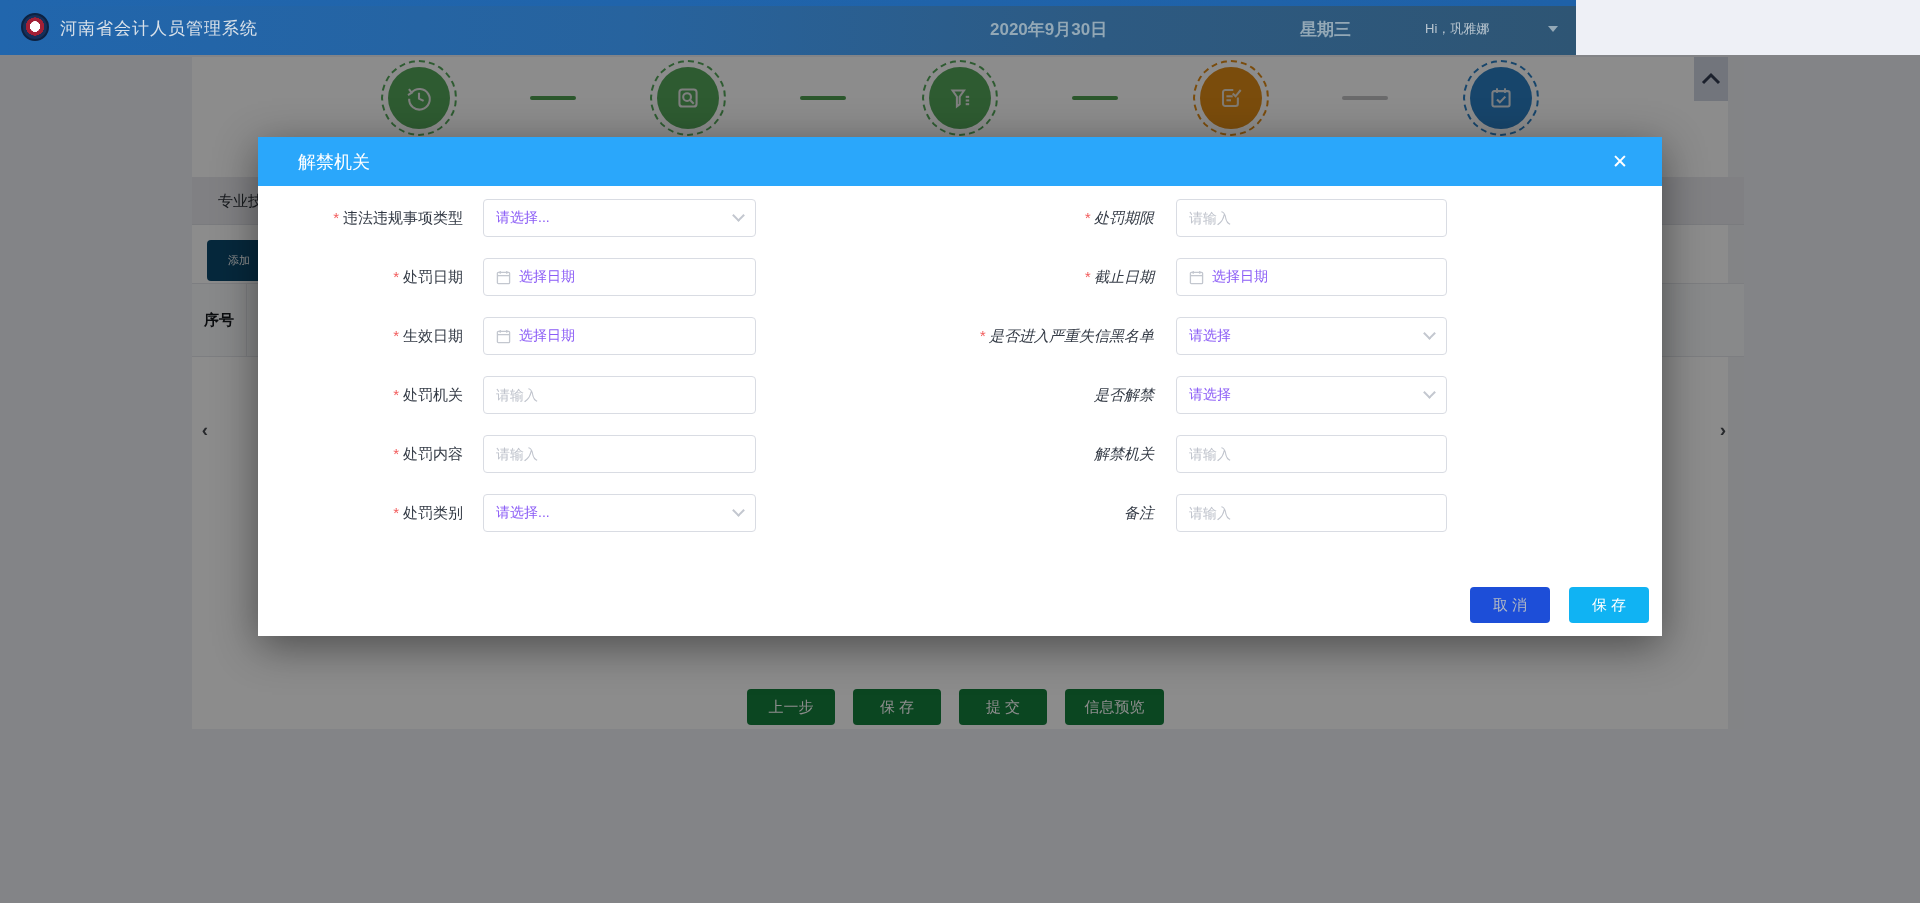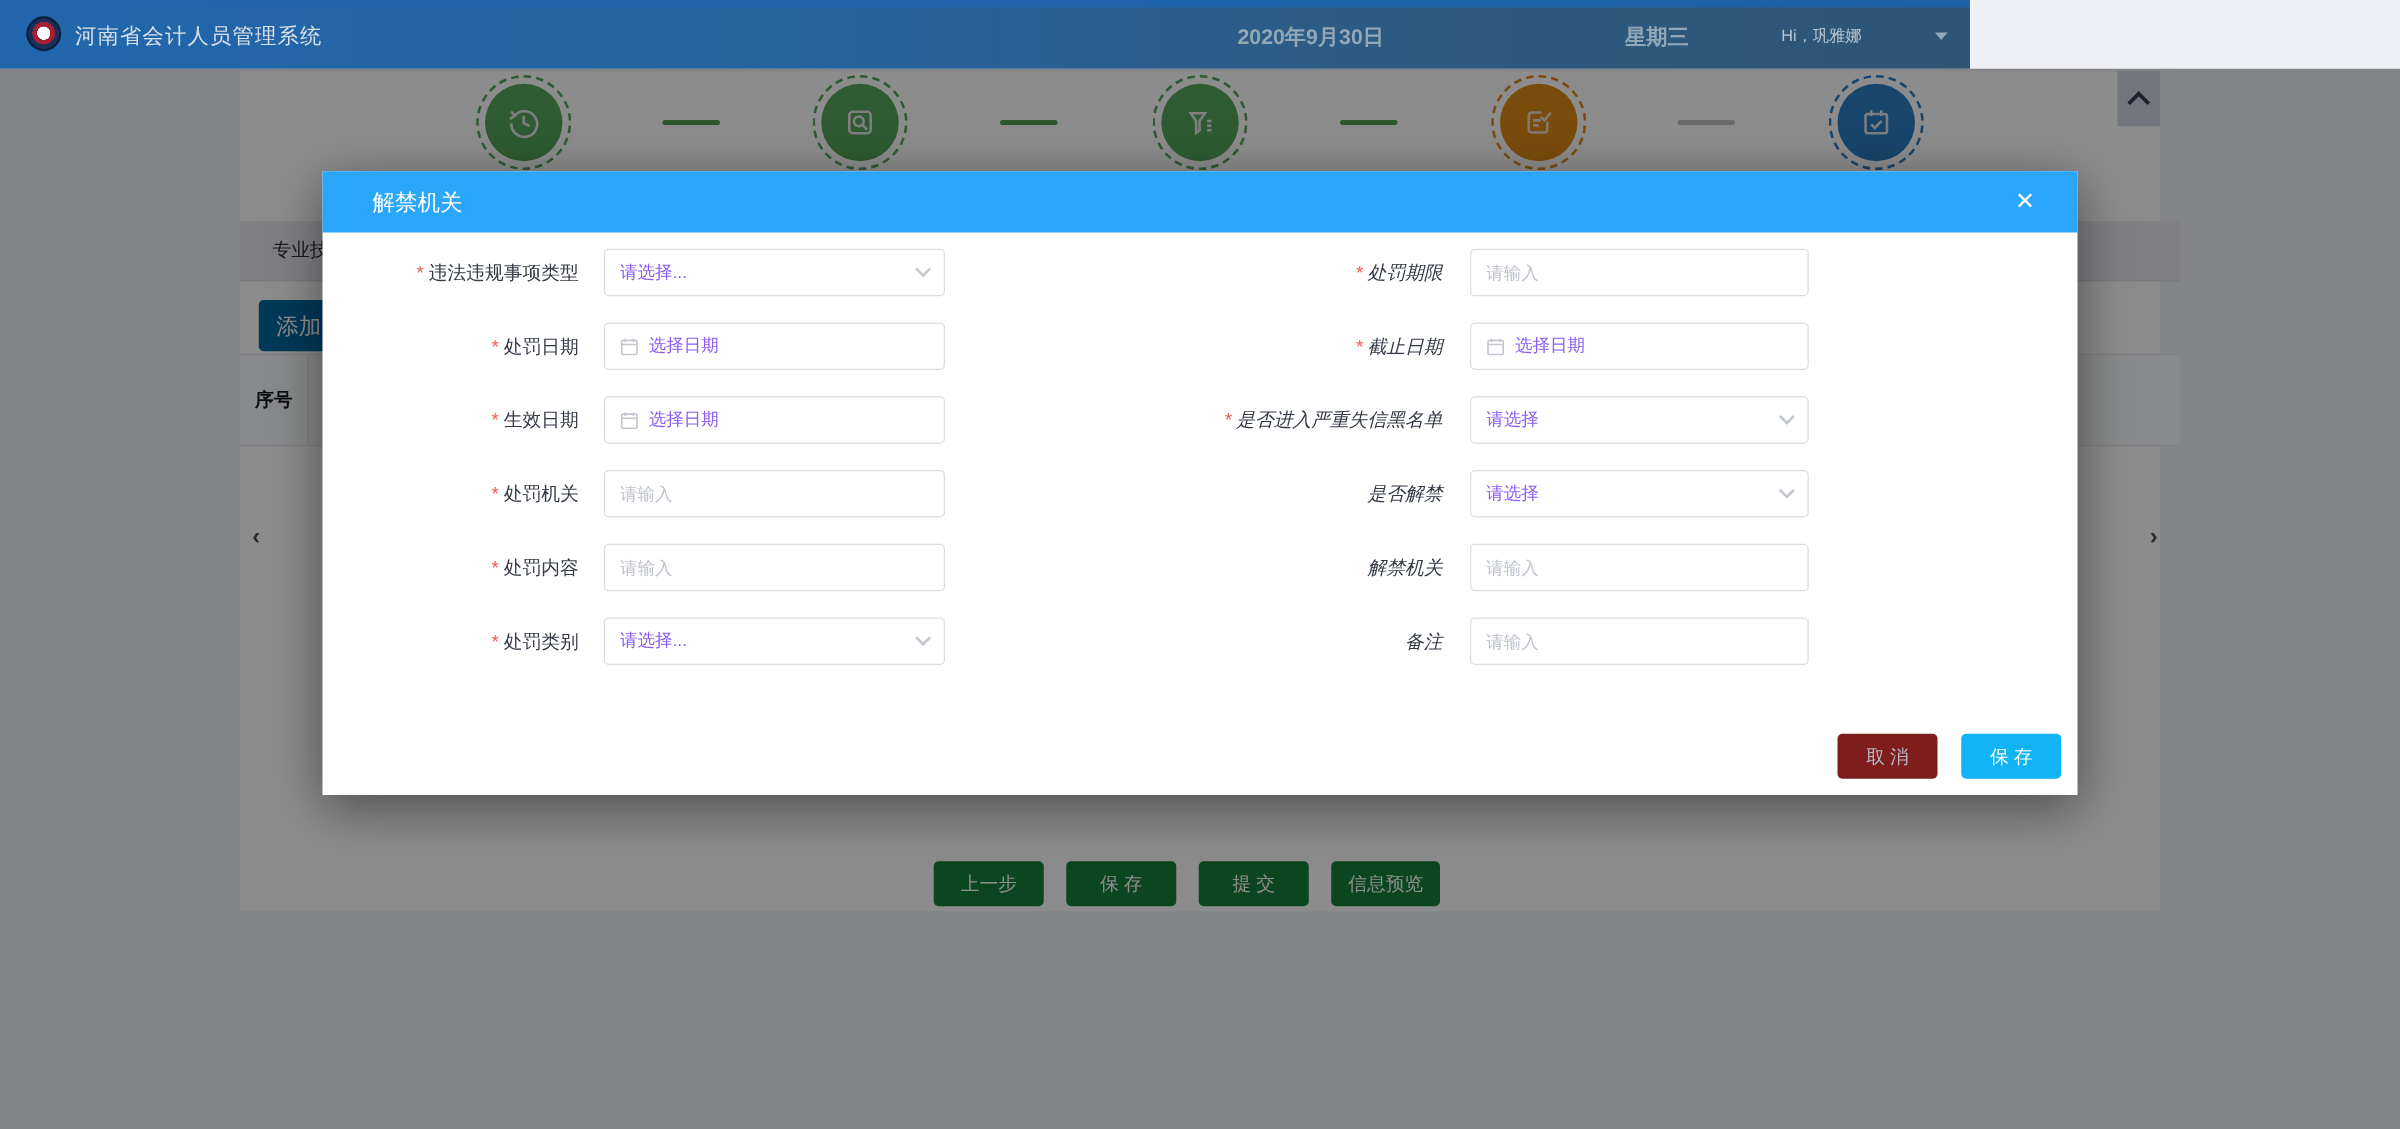--- a/index.html
+++ b/index.html
@@ -26,34 +26,34 @@
                 border:5px solid transparent; border-top:6px solid #94a9b7; }
 
   
   .card { position:absolute; left:192px; top:57px; width:1552px; height:672px; background:#fff; z-index:1; }
   .vscroll-strip { position:absolute; right:0; top:0; width:16px; height:672px; background:#eff1f4; }
   .scrolltop-btn { position:absolute; left:1502px; top:0; width:34px; height:44px; background:#cfd5e2;
                    display:flex; align-items:center; justify-content:center; cursor:pointer; }
   .tabband { position:absolute; left:0; top:120px; width:1552px; height:48px; background:#e9eaee;
              border-bottom:1px solid #dfe1e6; line-height:48px; padding-left:26px;
              font-size:15px; color:#2c3138; }
-  .add-btn { position:absolute; left:15px; top:183px; width:64px; height:41px; background:#0369a1;
-             border-radius:4px; color:#fff; font-size:18px; display:flex; align-items:center;
+  .add-btn { position:absolute; left:15px; top:183px; width:64px; height:41px; background:#0c4a6e;
+             border-radius:4px; color:#fff; font-size:11px; display:flex; align-items:center;
              justify-content:center; cursor:pointer; }
   .thead { position:absolute; left:0; top:226px; width:1552px; height:74px; background:#f8f9fb;
            border-top:1px solid #e4e6eb; border-bottom:1px solid #e4e6eb; }
   .thead .cell { width:55px; height:100%; border-right:1px solid #e4e6eb; display:flex;
                  align-items:center; justify-content:center; font-weight:bold; font-size:15px; color:#15181d; }
   .hscroll-arrow { position:absolute; top:360px; width:18px; height:26px; font-size:19px; font-weight:bold;
                    color:#4a4d52; display:flex; align-items:center; justify-content:center; cursor:pointer; }
   .hs-left { left:4px; } .hs-right { left:1522px; }
   .bottom-btns { position:absolute; left:555px; top:632px; height:36px; display:flex; gap:18px; }
   .bbtn { height:36px; background:#15803d; border-radius:4px; color:#fff; font-size:15px;
           display:flex; align-items:center; justify-content:center; cursor:pointer; }
-  .bbtn-0,.bbtn-1,.bbtn-2 { width:88px; } .bbtn-3 { width:87px; }
+  .bbtn-0,.bbtn-1,.bbtn-2 { width:88px; } .bbtn-3 { width:99px; }
 
   
   .step { position:absolute; width:76px; height:76px; z-index:2; top:60px; }
   .step-ring { position:absolute; inset:0; border:2px dashed var(--c); border-radius:50%; }
   .step-circle { position:absolute; inset:7px; border-radius:50%; background:var(--c);
                  display:flex; align-items:center; justify-content:center; }
   .connector { position:absolute; top:96px; width:46px; height:4px; border-radius:2px; z-index:2; }
 
   
   .overlay { position:absolute; left:0; top:55px; width:1920px; height:848px;
@@ -76,21 +76,21 @@
          display:flex; align-items:center; padding:0 12px; font-size:14px; }
   .fcol-left .ctl { width:273px; } .fcol-right .ctl { width:271px; }
   input.ctl { outline:none; color:#0369a1; }
   input.ctl::placeholder { color:#bfc3cc; }
   .ph { color:#8b5cf6; }
   .chev { margin-left:auto; width:9px; height:9px; border-right:2px solid #c3c7cf;
           border-bottom:2px solid #c3c7cf; transform:rotate(45deg); margin-top:-5px; }
   .calico { margin-right:8px; flex:0 0 auto; }
   .modal-foot-btn { position:absolute; top:450px; width:80px; height:36px; border-radius:4px;
           font-size:15px; display:flex; align-items:center; justify-content:center; cursor:pointer; }
-  .btn-cancel { left:1212px; background:#7f1d1d; color:#b4bac3; }
+  .btn-cancel { left:1212px; background:#1d4ed8; color:#b4bac3; }
   .btn-save { left:1311px; background:#10b3f3; color:#fff; }
 </style>
 </head>
 <body>
 
 <div class="stage">
 
   <div class="topbar">
     <div class="logo"></div>
     <div class="app-title">河南省会计人员管理系统</div>

